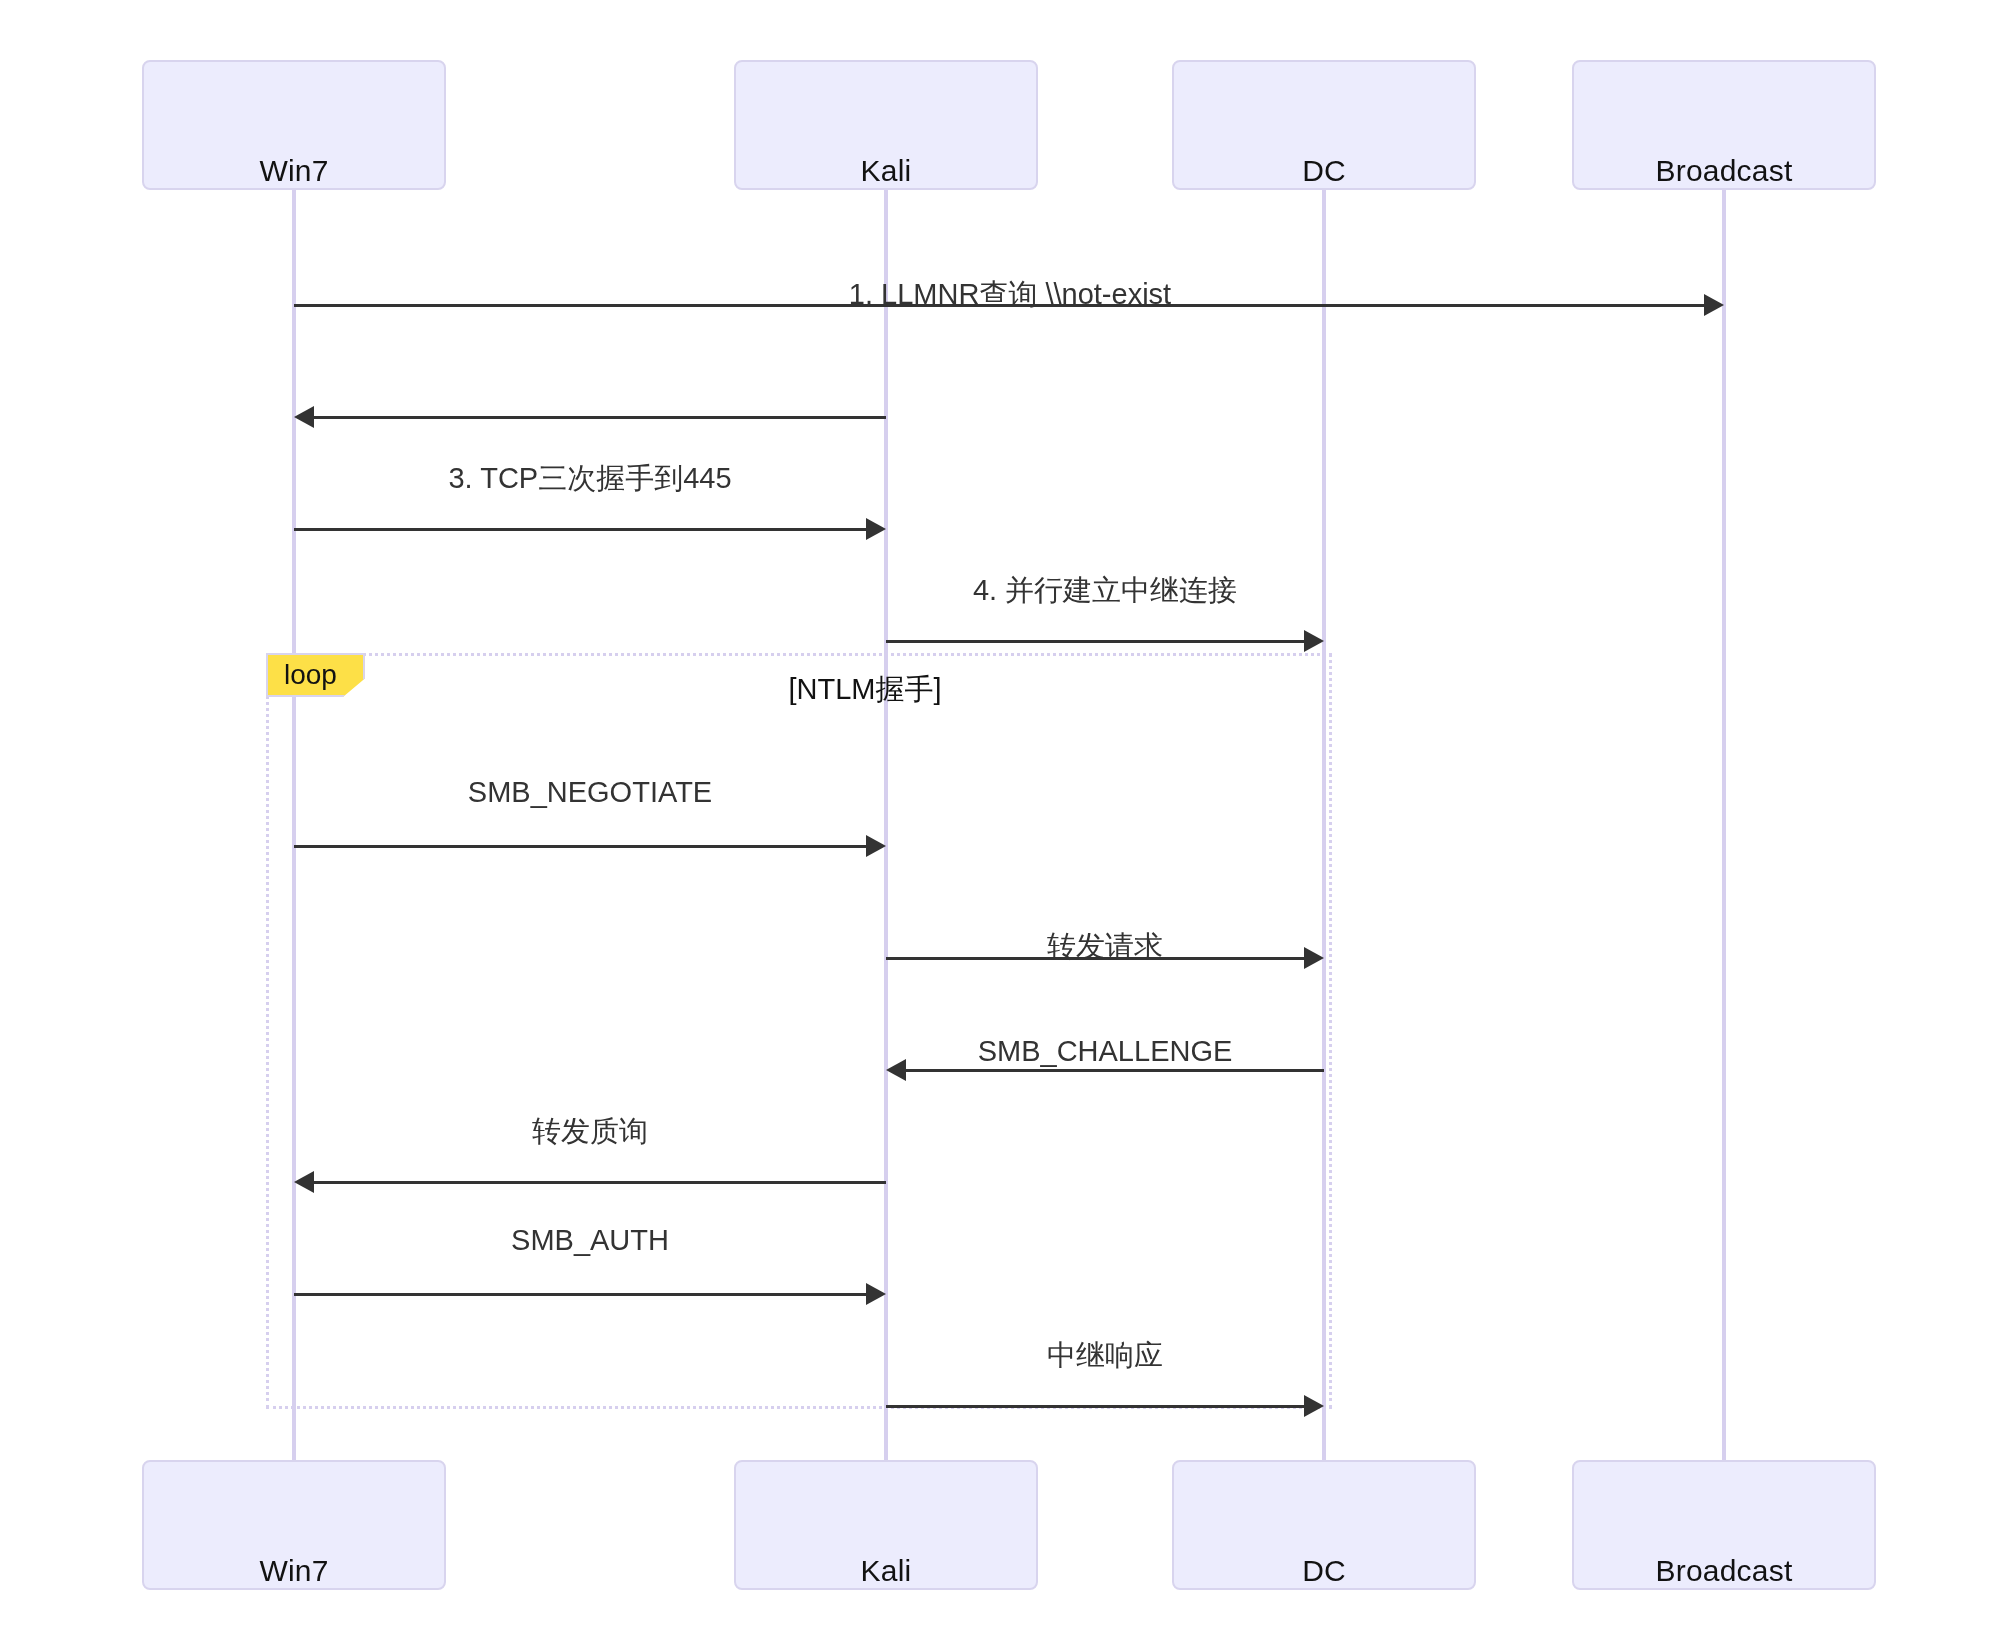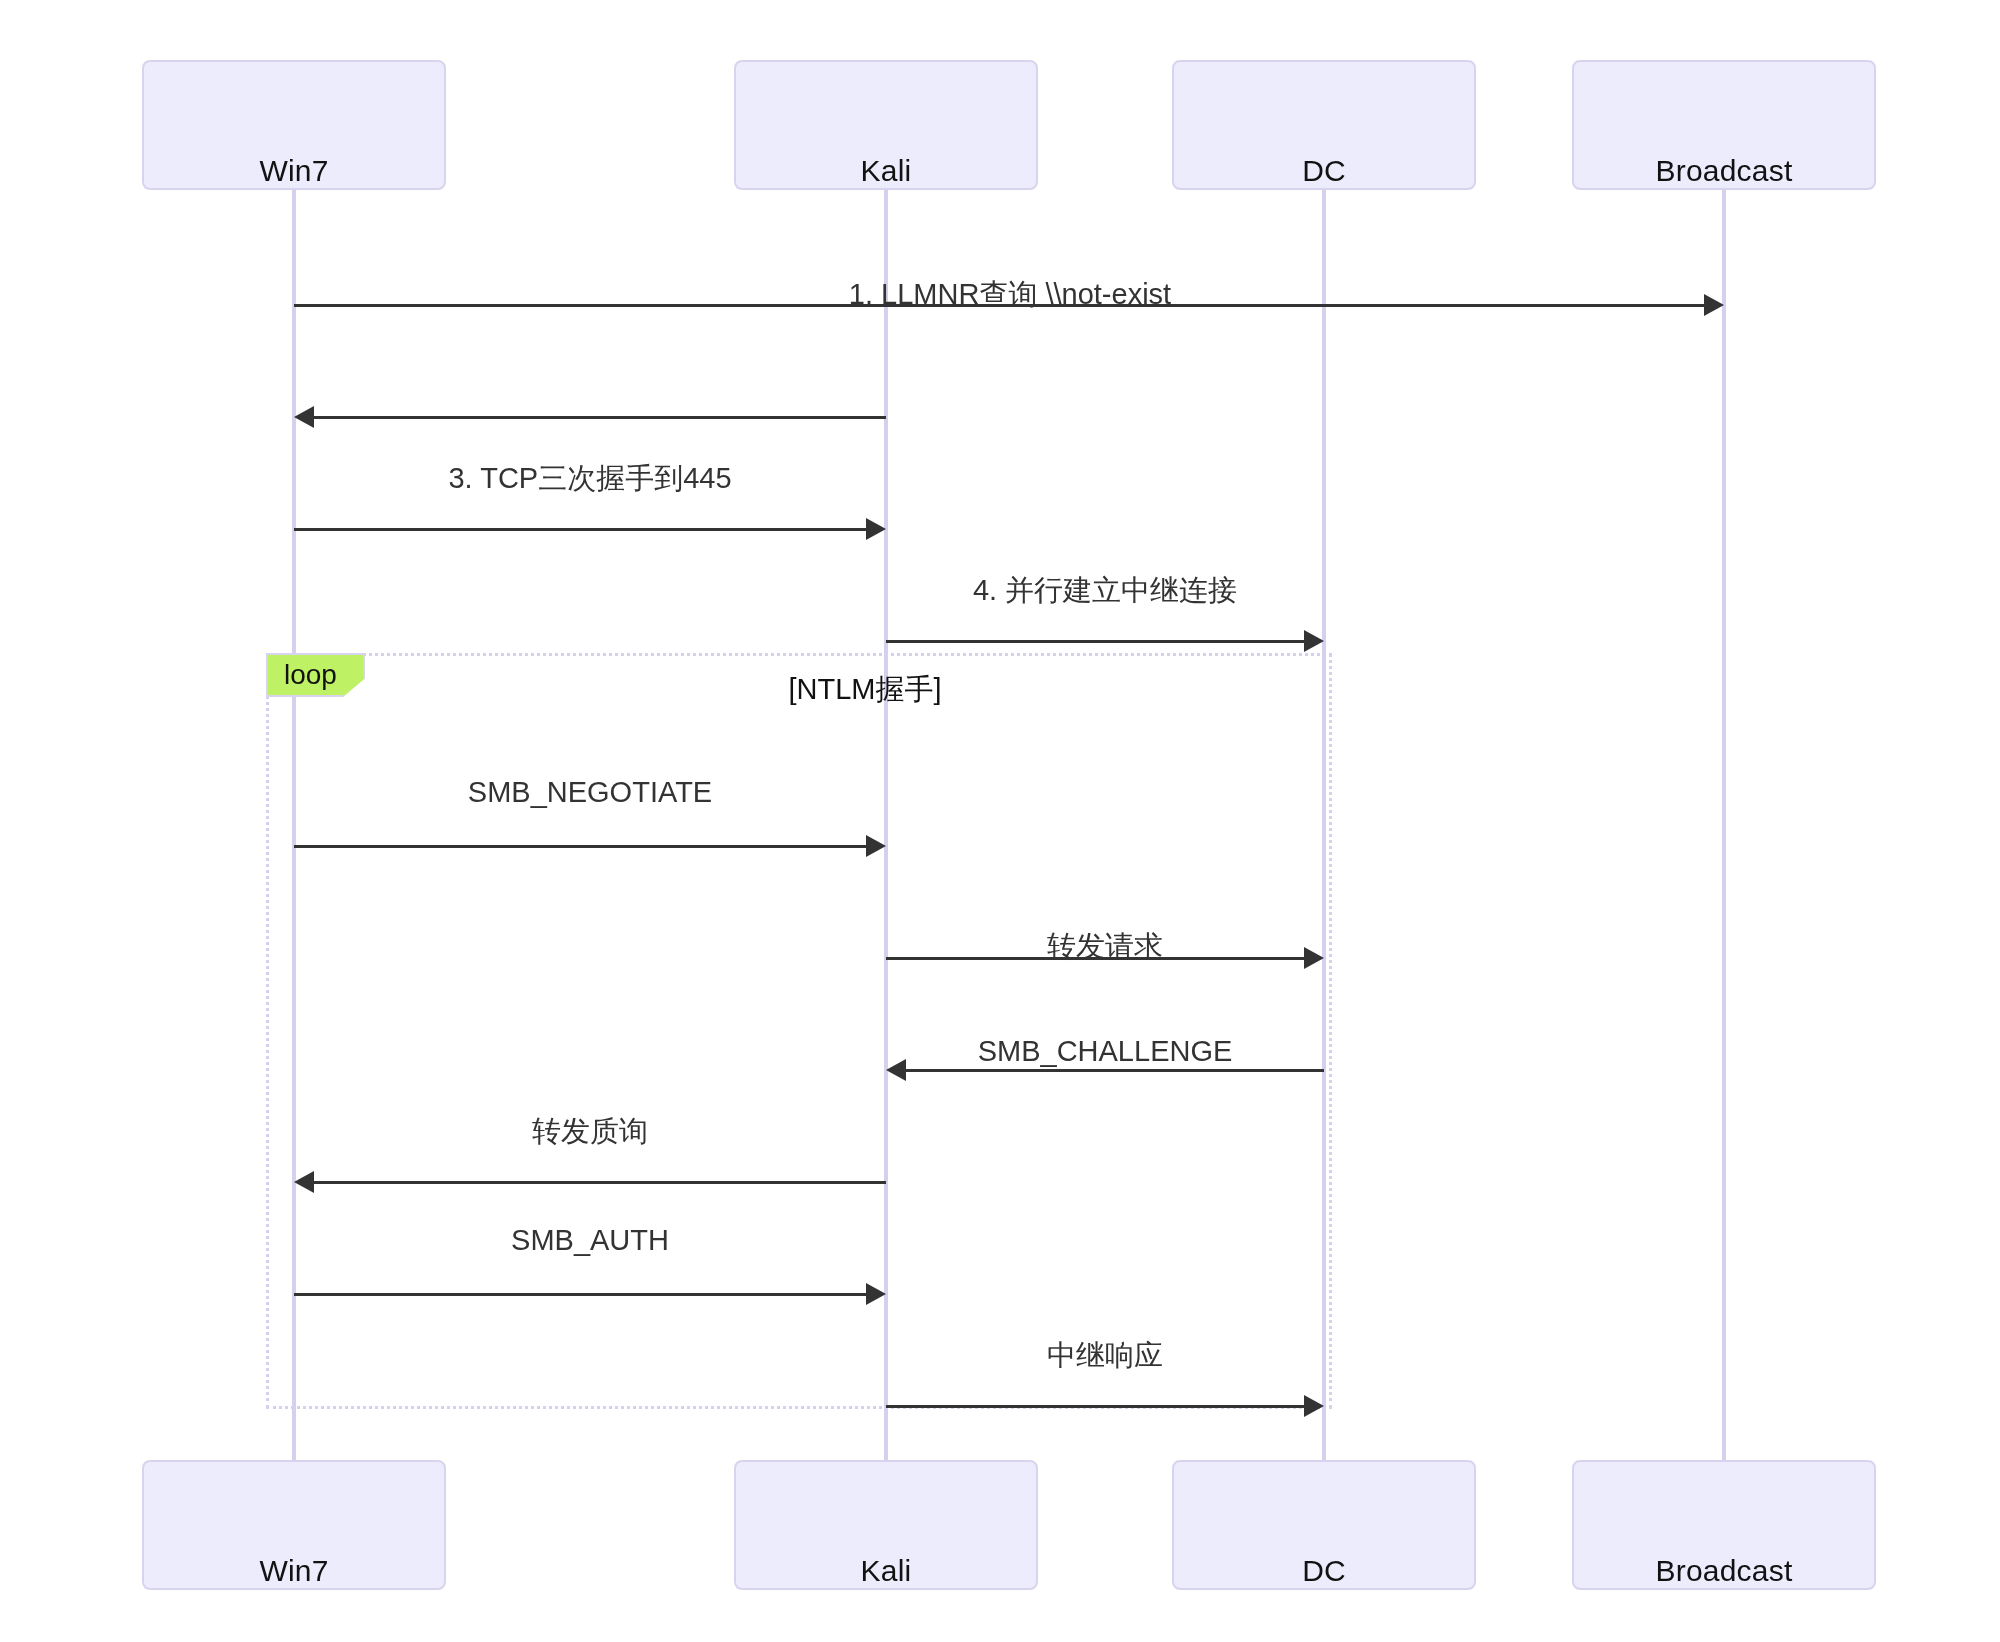--- a/index.html
+++ b/index.html
@@ -67,21 +67,21 @@
     transform: translateX(-50%);
   }
   .loop-box {
     position: absolute;
     border: 3px dotted #d6cfee;
     box-sizing: border-box;
     background: transparent;
   }
   .loop-tag {
     position: absolute;
-    background: #bef264;
+    background: #fde047;
     border: 2px solid #d8d4ee;
     height: 44px;
     display: flex;
     align-items: center;
     padding-left: 16px;
     padding-right: 26px;
     box-sizing: border-box;
     clip-path: polygon(0 0, 100% 0, 100% 58%, calc(100% - 22px) 100%, 0 100%);
   }
   .loop-tag-text {

